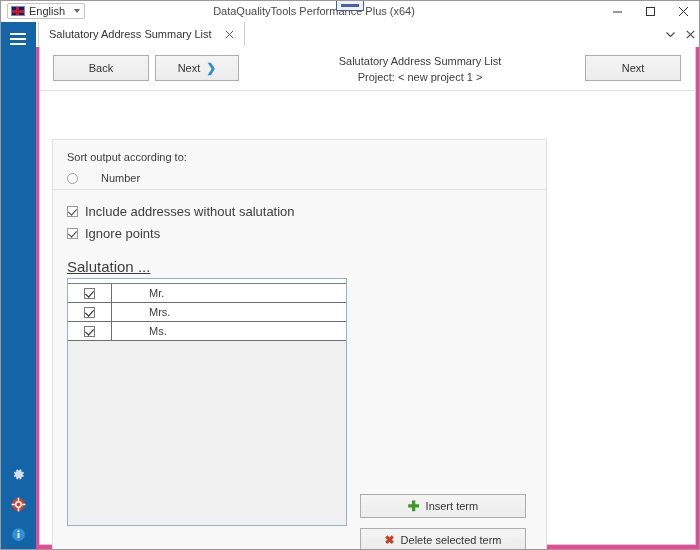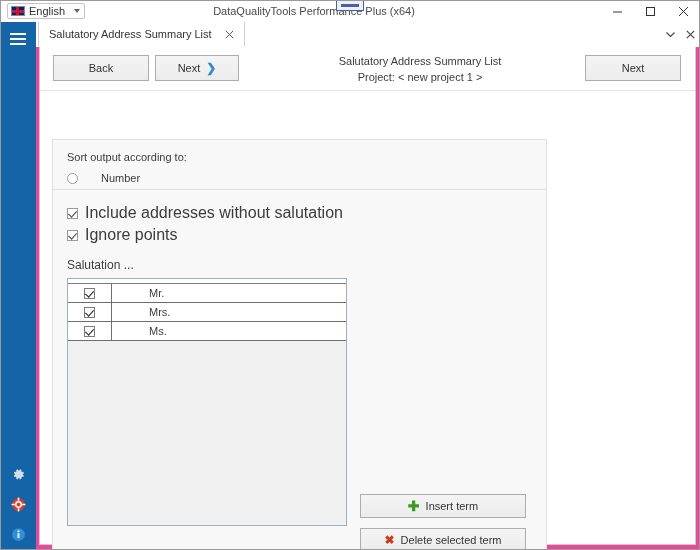--- a/index.html
+++ b/index.html
@@ -364,26 +364,27 @@
   }
   .cbox.checked:after {
     content: "";
     position: absolute;
     left: 2px; top: 0px;
     width: 4px; height: 7px;
     border: solid #444;
     border-width: 0 1.6px 1.6px 0;
     transform: rotate(42deg);
   }
-  .check-label { font-size: 16px; color: #3c3c3c; text-align: right; }
+  .check-label { font-size: 13px; color: #3c3c3c; text-align: right; }
   .section-label {
     position: absolute;
     left: 14px; top: 68px;
-    font-size: 12px;
+    font-size: 15px;
     color: #3c3c3c;
+    text-decoration: underline;
   }
 
   
   .listbox {
     position: absolute;
     left: 14px; top: 88px;
     width: 280px; height: 248px;
     background: #f0f0f0;
     border: 1px solid #9ab0c4;
     box-sizing: border-box;

